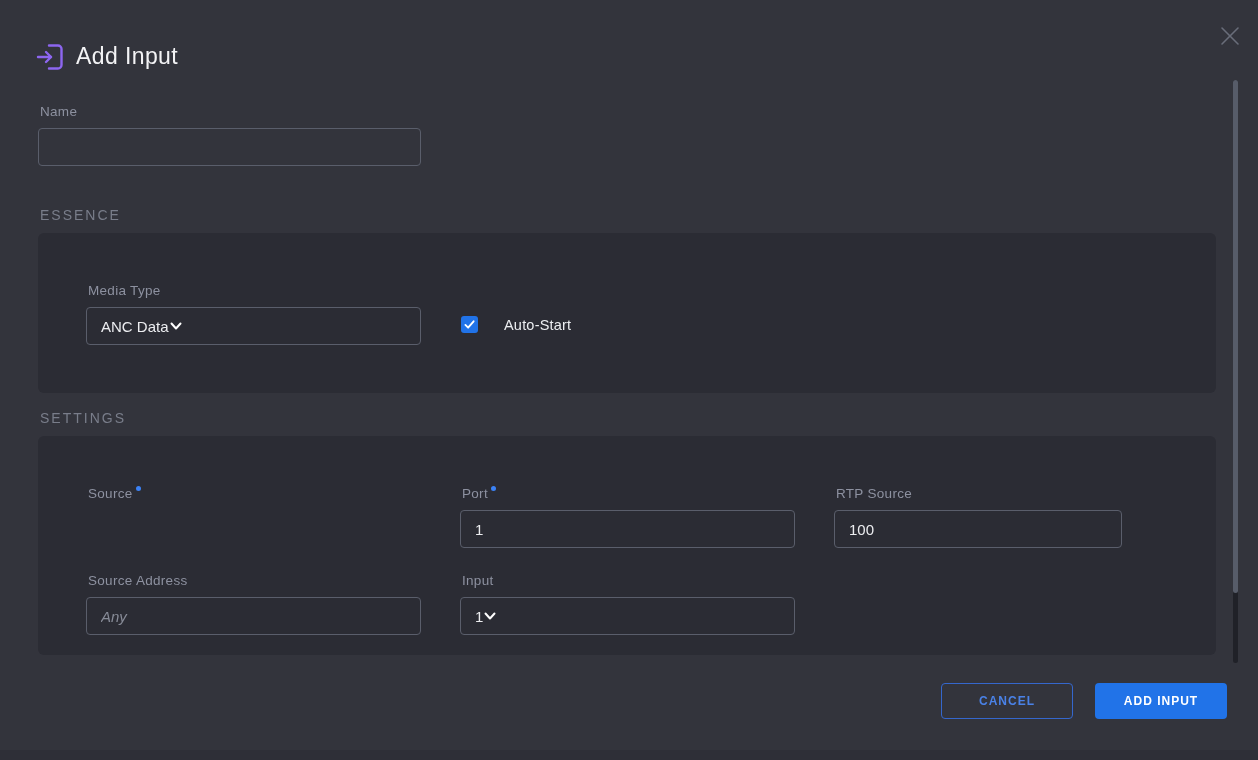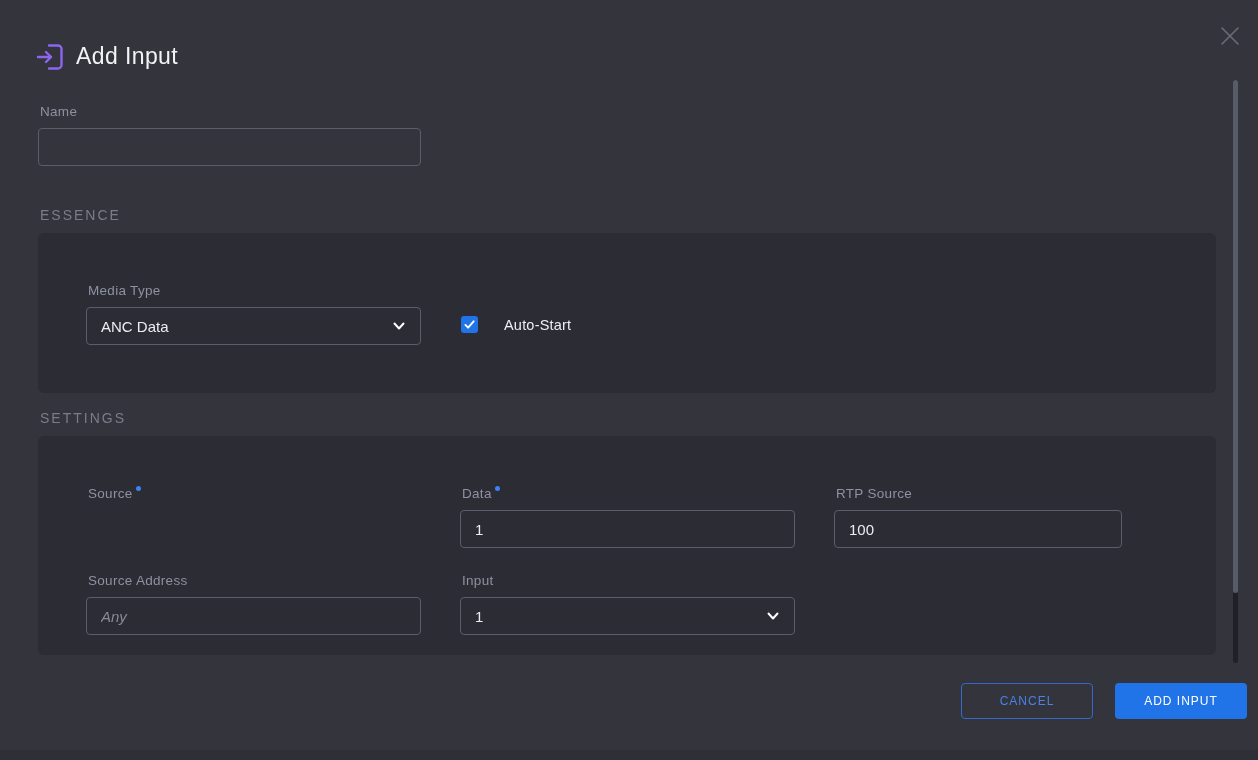--- a/index.html
+++ b/index.html
@@ -80,21 +80,20 @@
     font-style: italic;
     font-weight: 400;
   }
   .select-box {
     position: absolute;
     height: 38px;
     border: 1px solid #5a5e6b;
     border-radius: 4px;
     display: flex;
     align-items: center;
-    justify-content: space-between;
     padding: 0 14px;
     cursor: pointer;
   }
   .select-value {
     font-size: 15px;
     font-weight: 500;
     color: #eceDf0;
   }
   .chevron {
     width: 14px; height: 14px;
@@ -147,27 +146,26 @@
   }
 
   
   .btn {
     position: absolute;
     top: 683px;
     width: 132px; height: 36px;
     border-radius: 4px;
     font-family: "Liberation Sans", sans-serif;
     font-size: 12px;
-    font-weight: normal;
+    font-weight: bold;
     letter-spacing: 1px;
     cursor: pointer;
     display: flex;
     align-items: center;
     justify-content: center;
-    margin-left: 20px;
   }
   .btn-cancel {
     left: 941px;
     background: transparent;
     border: 1px solid #3567cd;
     color: #4a82e8;
   }
   .btn-primary {
     left: 1095px;
     background: #2173e8;
@@ -235,21 +233,21 @@
       </svg>
     </span>
     <span class="checkbox-label">Auto-Start</span>
   </div>
 
   <div class="section-heading" style="top:410px;">SETTINGS</div>
   <div class="panel" id="settings-panel"></div>
 
   <div class="field-label" style="left:88px; top:486px;"><span>Source</span><span class="req-dot"></span></div>
 
-  <div class="field-label" style="left:462px; top:486px;"><span>Data</span><span class="req-dot"></span></div>
+  <div class="field-label" style="left:462px; top:486px;"><span>Port</span><span class="req-dot"></span></div>
   <input class="text-input" style="left: 460px; top: 510px; width: 335px;" type="text" value="1">
 
   <div class="field-label" style="left:836px; top:486px;">RTP Source</div>
   <input class="text-input" style="left: 834px; top: 510px; width: 288px;" type="text" value="100">
 
   <div class="field-label" style="left:88px; top:573px;">Source Address</div>
   <input class="text-input" style="left: 86px; top: 597px; width: 335px;" type="text" placeholder="Any">
 
   <div class="field-label" style="left:462px; top:573px;">Input</div>
   <div class="select-box" style="left:460px; top:597px; width:335px;">

